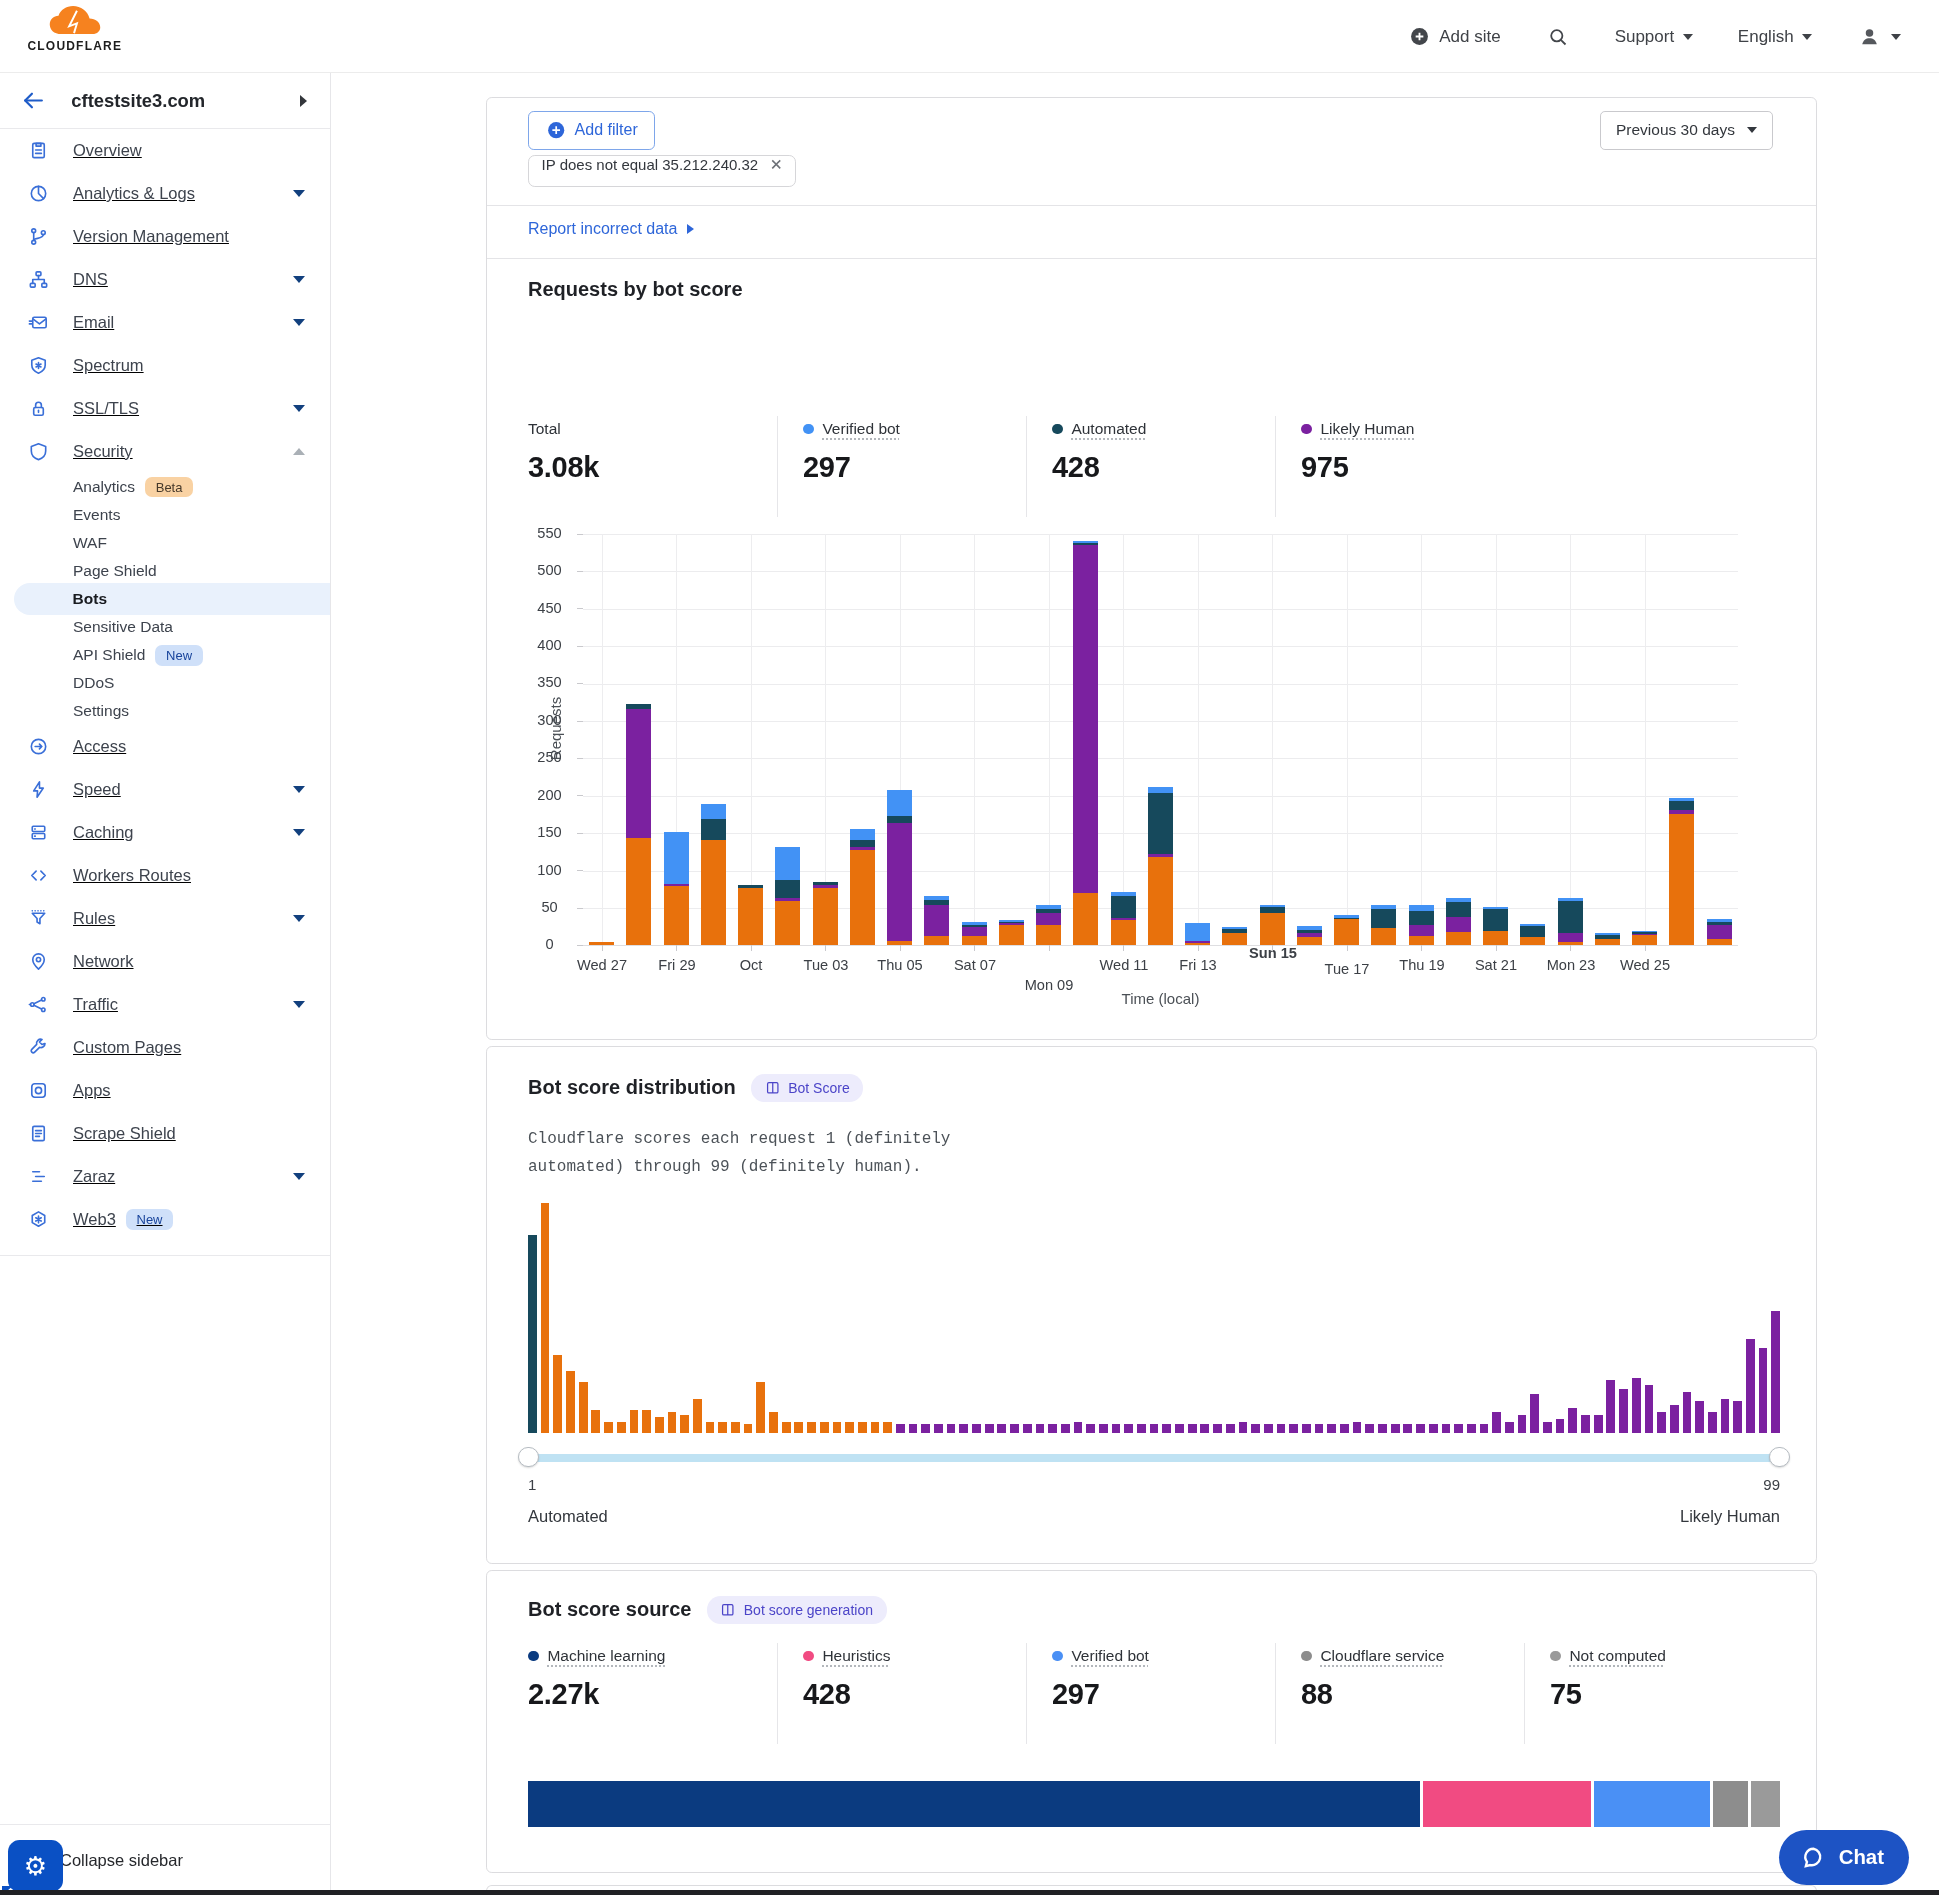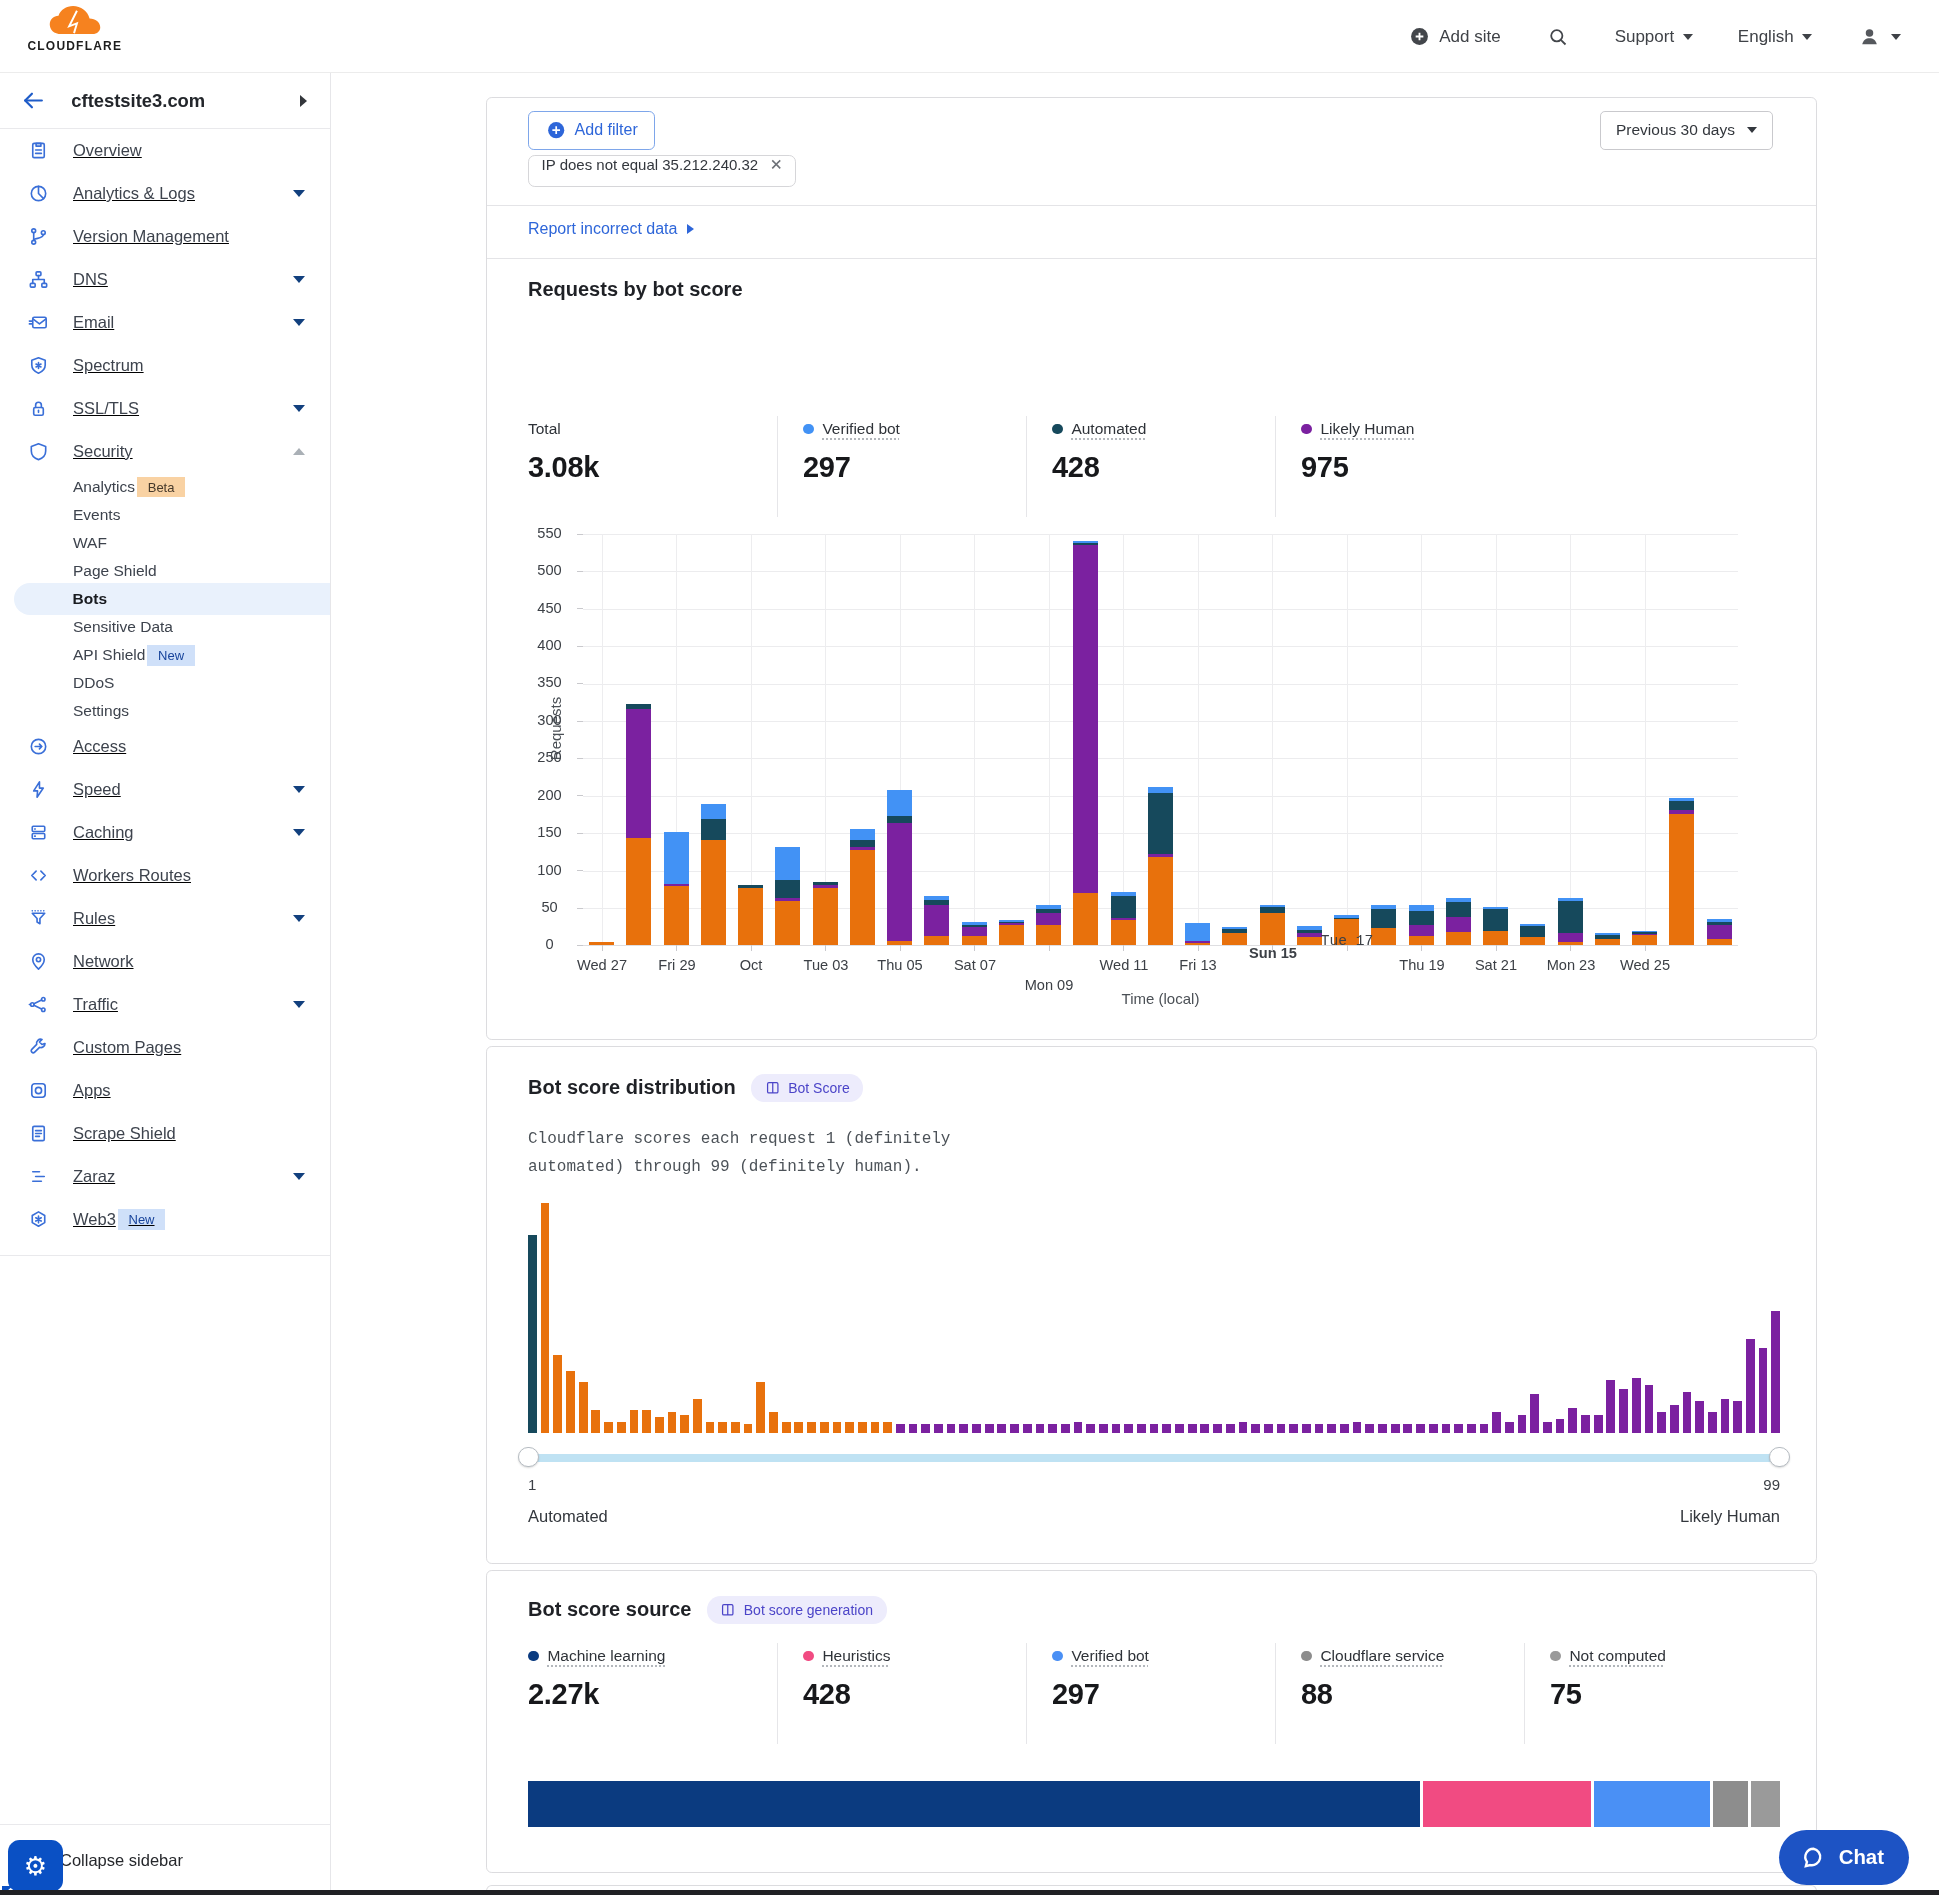--- a/index.html
+++ b/index.html
@@ -23,21 +23,21 @@
   .nav { position:absolute; left:0; right:0; top:56px; }
   .nav-row { position:relative; height:43px; display:flex; align-items:center; cursor:pointer;text-decoration:underline; }
   .nav-row .nicon { position:absolute; left:27px; width:23px; height:23px; color:#3a6fd8; }
   .nav-row .nlabel { margin-left:73px; font-size:16.5px; color:#3d434d; }
   .nav-sub { position:relative; height:28px; display:flex; align-items:center; cursor:pointer; }
   .nav-sub .nlabel { margin-left:73px; font-size:15.5px; color:#3d434d; }
   .nav-sub.selected { background:#e9f1fc; height:32px; margin:-1.9px 0 -1.9px 13.6px; border-radius:19.4px 0 0 19.4px; }
   .nav-sub.selected .nlabel { margin-left:59px; font-weight:700; color:#181b20; }
   .chev-down { position:absolute; right:25px; width:0; height:0; border-left:6.3px solid transparent; border-right:6.3px solid transparent; border-top:7.8px solid #12407e; }
   .chev-up { position:absolute; right:25px; width:0; height:0; border-left:6.3px solid transparent; border-right:6.3px solid transparent; border-bottom:7.8px solid #aab0b6; }
-  .badge { display:inline-block; margin-left:2px; font-size:13px; padding:2.9px 10.7px; border-radius:0; }
+  .badge { display:inline-block; margin-left:10px; font-size:13px; padding:2.9px 10.7px; border-radius:7px; }
   .badge-beta { background:#f9d2a3; color:#46392a; }
   .badge-new { background:#cfe0f9; color:#17439b; }
   .nav-divider { margin-top:13.6px; border-top:1px solid #e9e9ec; }
   .sidebar-bottom { position:absolute; left:0; right:0; bottom:0; height:71px; border-top:1px solid #e9e9ec; display:flex; align-items:center; }
   .collapse-label { margin-left:60px; font-size:16.5px; color:#26282c; cursor:pointer; }
 
   
   .card { position:absolute; left:486px; width:1331px; background:#fff; border:1px solid #dcdcdf; border-radius:5.8px; }
   .block-a { top:97px; height:943px; }
   .block-b { top:1046px; height:518px; }
@@ -584,21 +584,21 @@
         <div class="xtick-label" style="left: 406px; top: 436px;">Sat 07</div>
         <div class="xtick-mark" style="left: 446px; top: 424px;"></div>
         <div class="xtick-label" style="left: 480px; top: 456px;">Mon 09</div>
         <div class="xtick-mark" style="left: 521px; top: 424px;"></div>
         <div class="xtick-label" style="left: 555px; top: 436px;">Wed 11</div>
         <div class="xtick-mark" style="left: 595px; top: 424px;"></div>
         <div class="xtick-label" style="left: 629px; top: 436px;">Fri 13</div>
         <div class="xtick-mark" style="left: 670px; top: 424px;"></div>
         <div class="xtick-label" style="left: 704px; top: 424px; font-weight: bold;">Sun 15</div>
         <div class="xtick-mark" style="left: 744px; top: 424px;"></div>
-        <div class="xtick-label" style="left: 778px; top: 412px; font-family: Liberation Mono, monospace;">Tue 17</div>
+        <div class="xtick-label" style="left: 778px; top: 440px;">Tue 17</div>
         <div class="xtick-mark" style="left: 819px; top: 424px;"></div>
         <div class="xtick-label" style="left: 853px; top: 436px;">Thu 19</div>
         <div class="xtick-mark" style="left: 893px; top: 424px;"></div>
         <div class="xtick-label" style="left: 927px; top: 436px;">Sat 21</div>
         <div class="xtick-mark" style="left: 968px; top: 424px;"></div>
         <div class="xtick-label" style="left: 1002px; top: 436px;">Mon 23</div>
         <div class="xtick-mark" style="left: 1042px; top: 424px;"></div>
         <div class="xtick-label" style="left: 1076px; top: 436px;">Wed 25</div>
         <div class="xtick-mark" style="left: 1117px; top: 424px;"></div>
         <div class="ylab">Requests</div>

